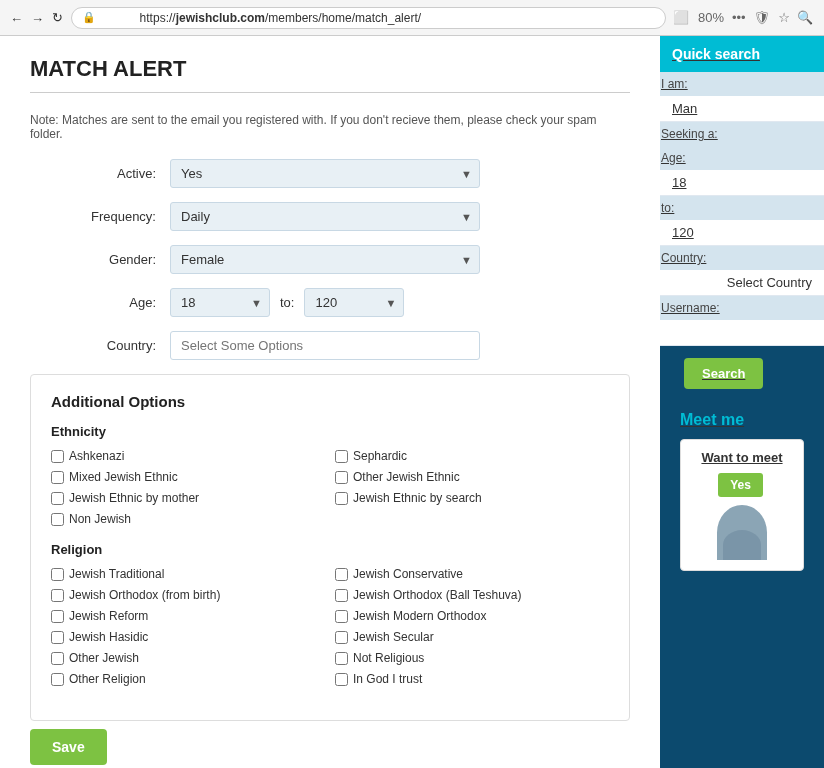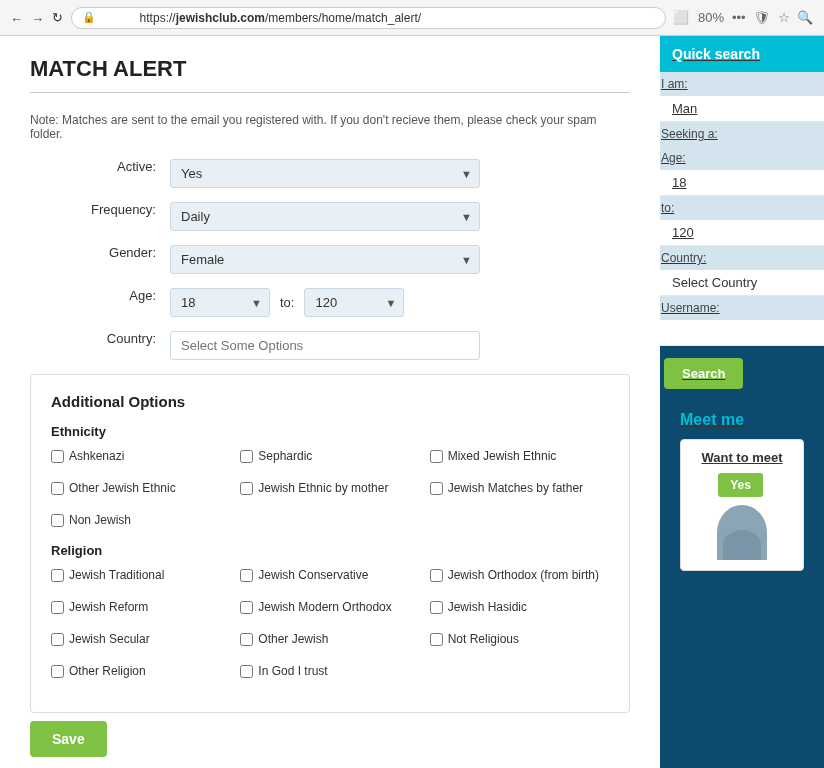--- a/index.html
+++ b/index.html
@@ -74,21 +74,21 @@
 
     .note-text {
       font-size: 12px;
       color: #555;
       margin-bottom: 18px;
       margin-top: 20px;
     }
 
     .form-row {
       display: flex;
-      align-items: flex-start;
+      align-items: center;
       margin-bottom: 14px;
     }
 
     .form-label {
       width: 140px;
       text-align: right;
       padding-right: 14px;
       font-size: 13px;
       color: #333;
     }
@@ -162,22 +162,22 @@
 
     .section-title {
       font-size: 13px;
       font-weight: bold;
       margin-bottom: 10px;
       color: #222;
     }
 
     .checkbox-grid {
       display: grid;
-      grid-template-columns: 1fr 1fr 1fr;
-      gap: 18px 10px;
+      grid-template-columns: 1fr 1fr;
+      gap: 7px 10px;
       margin-bottom: 16px;
     }
 
     .checkbox-item {
       display: flex;
       align-items: center;
       gap: 5px;
       font-size: 12px;
       color: #333;
     }
@@ -239,32 +239,33 @@
     .sidebar-select {
       background: white;
       border: none;
       padding: 5px 12px;
       font-size: 13px;
       color: #333;
       width: 100%;
       border-bottom: 1px solid #e0e8f0;
       appearance: none;
       cursor: pointer;
+      text-align: right;
     }
 
     .search-btn {
       background: #7dc242;
       color: white;
       border: none;
       border-radius: 4px;
       padding: 8px 18px;
       font-size: 13px;
       font-weight: bold;
       cursor: pointer;
-      margin: 12px 4px;
+      margin: 12px 24px;
       display: block;
     }
 
     .meet-me-section {
       padding: 10px 20px;
     }
 
     .meet-me-title {
       font-size: 16px;
       font-weight: bold;
@@ -441,41 +442,45 @@
         <label class="checkbox-item">
           <input type="checkbox" style="">
           <span>Other Jewish Ethnic</span>
         </label>
         <label class="checkbox-item">
           <input type="checkbox" style="">
           <span>Jewish Ethnic by mother</span>
         </label>
         <label class="checkbox-item">
           <input type="checkbox" style="">
-          <span>Jewish Matches by father</span>
+          <span>Jewish Ethnic by search</span>
         </label>
         <label class="checkbox-item">
           <input type="checkbox" style="">
           <span>Non Jewish</span>
         </label>
       </div>
 
       <div class="section-title">Religion</div>
       <div class="checkbox-grid">
         <label class="checkbox-item">
           <input type="checkbox" style="">
           <span>Jewish Traditional</span>
         </label>
         <label class="checkbox-item">
           <input type="checkbox" style="">
           <span>Jewish Conservative</span>
         </label>
         <label class="checkbox-item">
           <input type="checkbox" style="">
           <span>Jewish Orthodox (from birth)</span>
+        </label>
+        <label class="checkbox-item">
+          <input type="checkbox" style="">
+          <span>Jewish Orthodox (Ball Teshuva)</span>
         </label>
         <label class="checkbox-item">
           <input type="checkbox" style="">
           <span>Jewish Reform</span>
         </label>
         <label class="checkbox-item">
           <input type="checkbox" style="">
           <span>Jewish Modern Orthodox</span>
         </label>
         <label class="checkbox-item">

